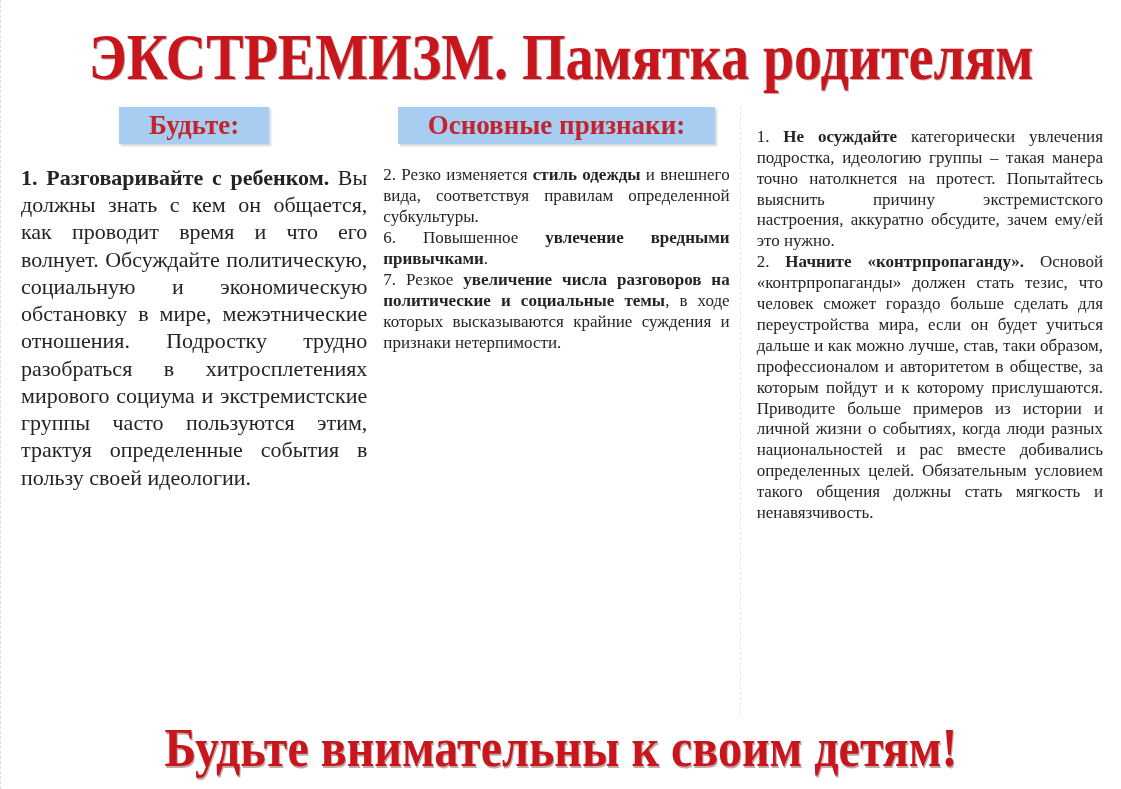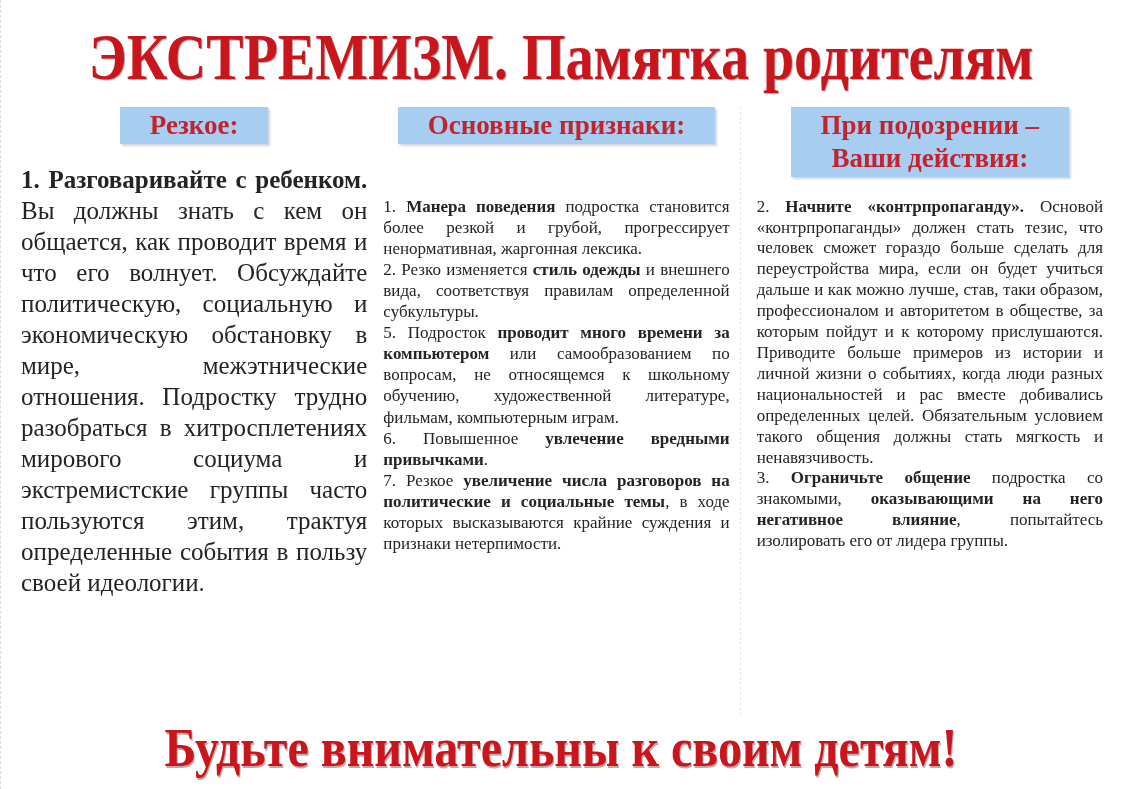--- a/index.html
+++ b/index.html
@@ -30,39 +30,39 @@
     transform-origin: top center;
   }
   .columns {
     display: flex;
     flex: 1;
     padding: 26px 18px 0 20px;
     gap: 16px;
     overflow: hidden;
   }
   .col { flex: 1; display: flex; flex-direction: column; min-width: 0; }
-  .col-signs { border-right: 1px dashed #e6e6e6; padding-right: 10px; gap: 32px; }
+  .col-signs { border-right: 1px dashed #e6e6e6; padding-right: 10px; }
   .header-badge {
     align-self: center;
     background: #a7cef1;
     color: #c2232e;
     font-weight: bold;
     font-size: 27px;
     text-align: center;
     padding: 2px 30px;
     line-height: 1.22;
     white-space: pre-line;
     box-shadow: 2px 2px 2px rgba(120,140,160,0.35);
   }
   .body-text {
     margin-top: 20px;
     color: #242424;
     text-align: justify;
   }
-  .col-important .body-text { font-size: 25px; line-height: 1.24; }
+  .col-important .body-text { font-size: 22px; line-height: 1.24; }
   .col-signs     .body-text { font-size: 17px;   line-height: 1.24; }
   .col-actions   .body-text { font-size: 17px;   line-height: 1.23; }
   .body-text p { margin: 0; }
   .body-text b { font-weight: bold; }
   .footer {
     text-align: center;
     color: #c9161d;
     font-weight: bold;
     font-size: 48px;
     line-height: 1.05;
@@ -76,43 +76,39 @@
 </head>
 <body>
 
 <div class="page">
 
   <div class="title">ЭКСТРЕМИЗМ. Памятка родителям</div>
 
   <div class="columns">
 
     <div class="col col-important">
-      <div class="header-badge">Резкое:</div>
+      <div class="header-badge">Будьте:</div>
       <div class="body-text">
           <p><b>1. Разговаривайте с ребенком.</b><span> Вы должны знать с кем он общается, как проводит время и что его волнует. Обсуждайте политическую, социальную и экономическую обстановку в мире, межэтнические отношения. Подростку трудно разобраться в хитросплетениях мирового социума и экстремистские группы часто пользуются этим, трактуя определенные события в пользу своей идеологии.</span></p>
         </div>
     </div>
 
     <div class="col col-signs">
       <div class="header-badge">Основные признаки:</div>
       <div class="body-text">
-          <p><span>1. </span><b>Манера поведения</b><span> подростка становится более резкой и грубой, прогрессирует ненормативная, жаргонная лексика.</span></p>
           <p><span>2. Резко изменяется </span><b>стиль одежды</b><span> и внешнего вида, соответствуя правилам определенной субкультуры.</span></p>
-          <p><span>5. Подросток </span><b>проводит много времени за компьютером</b><span> или самообразованием по вопросам, не относящемся к школьному обучению, художественной литературе, фильмам, компьютерным играм.</span></p>
           <p><span>6. Повышенное </span><b>увлечение вредными привычками</b><span>.</span></p>
           <p><span>7. Резкое </span><b>увеличение числа разговоров на политические и социальные темы</b><span>, в ходе которых высказываются крайние суждения и признаки нетерпимости.</span></p>
         </div>
     </div>
 
     <div class="col col-actions">
-      <div class="header-badge">При подозрении –
-Ваши действия:</div>
       <div class="body-text">
+          <p><span>1. </span><b>Не осуждайте</b><span> категорически увлечения подростка, идеологию группы – такая манера точно натолкнется на протест. Попытайтесь выяснить причину экстремистского настроения, аккуратно обсудите, зачем ему/ей это нужно.</span></p>
           <p><span>2. </span><b>Начните «контрпропаганду».</b><span> Основой «контрпропаганды» должен стать тезис, что человек сможет гораздо больше сделать для переустройства мира, если он будет учиться дальше и как можно лучше, став, таки образом, профессионалом и авторитетом в обществе, за которым пойдут и к которому прислушаются. Приводите больше примеров из истории и личной жизни о событиях, когда люди разных национальностей и рас вместе добивались определенных целей. Обязательным условием такого общения должны стать мягкость и ненавязчивость.</span></p>
-          <p><span>3. </span><b>Ограничьте общение</b><span> подростка со знакомыми, </span><b>оказывающими на него негативное влияние</b><span>, попытайтесь изолировать его от лидера группы.</span></p>
         </div>
     </div>
 
   </div>
 
   <div class="footer">Будьте внимательны к своим детям!</div>
 
 </div>
 
 </body></html>

